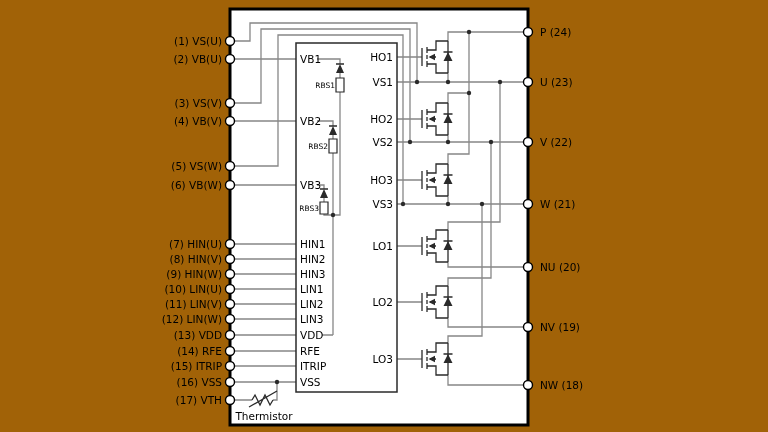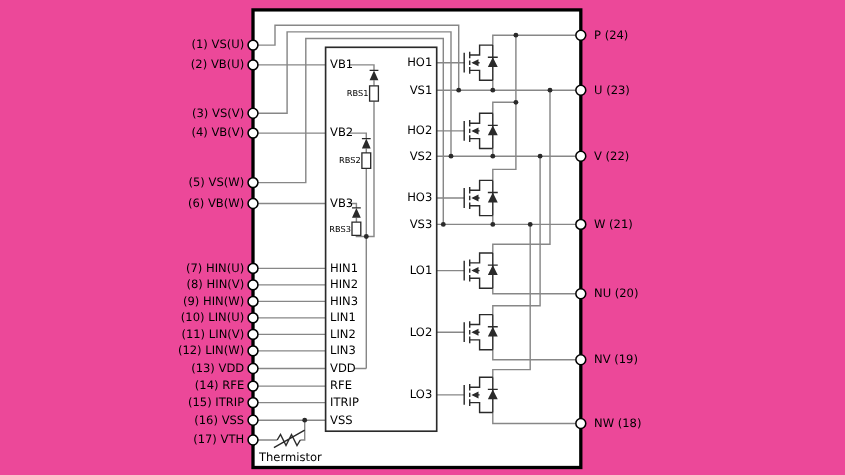--- a/index.html
+++ b/index.html
@@ -1,16 +1,16 @@
 <!DOCTYPE html>
 <html><head>
 <meta charset="utf-8">
 <style>
   html,body{margin:0;padding:0;background:#fff;}
-  #stage{position:relative;width:768px;height:432px;background:#ec4899;overflow:hidden;}
+  #stage{position:relative;width:768px;height:432px;background:#a16207;overflow:hidden;}
   svg{display:block;}
   .lbl{font-family:"DejaVu Sans","Liberation Sans",sans-serif;font-size:10.5px;fill:#000;}
   .lbl-sm{font-family:"DejaVu Sans","Liberation Sans",sans-serif;font-size:7.5px;fill:#000;}
   .wire{stroke:#878787;stroke-width:1.3;fill:none;}
   .sym{stroke:#2a2a2a;stroke-width:1.3;fill:none;}
   .symfill{fill:#2a2a2a;stroke:none;}
   .res{stroke:#2a2a2a;stroke-width:1.2;fill:#ffffff;}
   .pin{fill:#ffffff;stroke:#000000;stroke-width:1.4;}
   .dot{fill:#2a2a2a;stroke:none;}
 </style>

